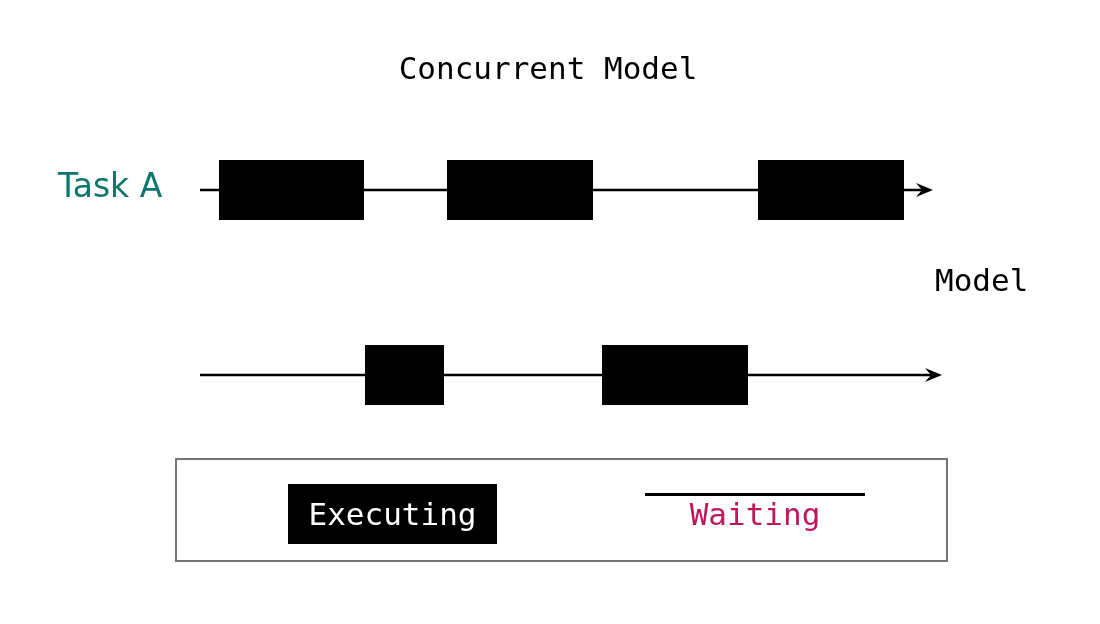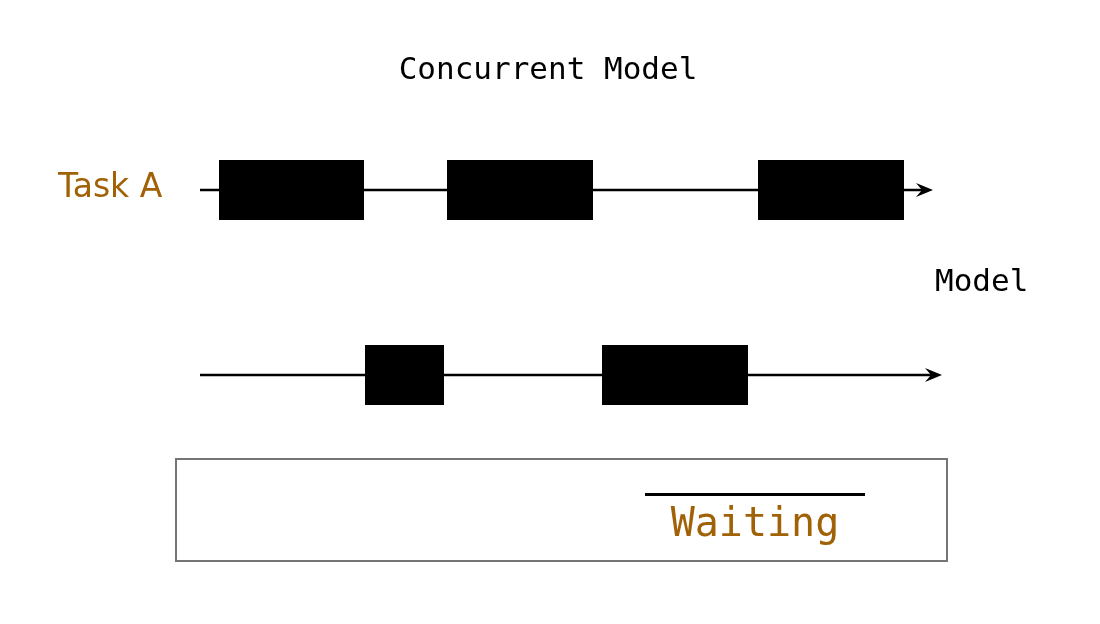--- a/index.html
+++ b/index.html
@@ -30,21 +30,21 @@
     position: absolute;
     top: 0;
     left: 0;
   }
   .task-label {
     position: absolute;
     left: 58px;
     font-family: "DejaVu Sans", sans-serif;
     font-size: 33px;
     line-height: 38px;
-    color: #a16207;
+    color: #0f766e;
     white-space: pre;
   }
   .task-a { top: 167px; }
   .task-b { top: 351px; }
   .time-label {
     position: absolute;
     left: 935px;
     top: 262px;
     font-size: 31px;
     line-height: 36px;
@@ -82,25 +82,25 @@
     left: 468px;  
     top: 33px;    
     width: 220px;
   }
   .legend-wait-line {
     width: 220px;
     height: 3px;
     background: #000000;
   }
   .legend-wait-text {
-    margin-top: 8px;
+    margin-top: 0;
     text-align: center;
-    font-size: 40px;
+    font-size: 31px;
     line-height: 36px;
-    color: #a16207;
+    color: #be185d;
     white-space: pre;
   }
 </style>
 </head>
 <body>
 
 <div class="canvas">
 
   <div class="title">Concurrent Model</div>
 
@@ -115,19 +115,22 @@
       <rect x="365" y="345" width="79" height="60" fill="#000000"></rect>
       <rect x="602" y="345" width="146" height="60" fill="#000000"></rect>
     </svg>
 
   <div class="task-label task-a">Task A</div>
 
 
   <div class="time-label">Model</div>
 
   <div class="legend">
+    <div class="legend-exec">
+      <span>Executing</span>
+    </div>
     <div class="legend-wait">
       <div class="legend-wait-line"></div>
       <div class="legend-wait-text">Waiting</div>
     </div>
   </div>
 
 </div>
 
 </body></html>

